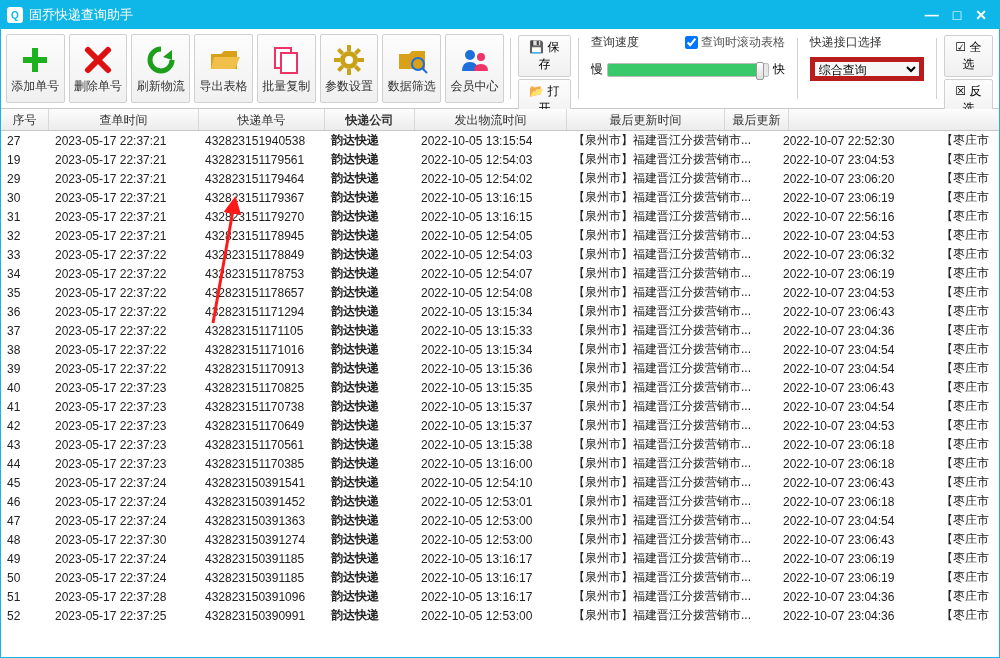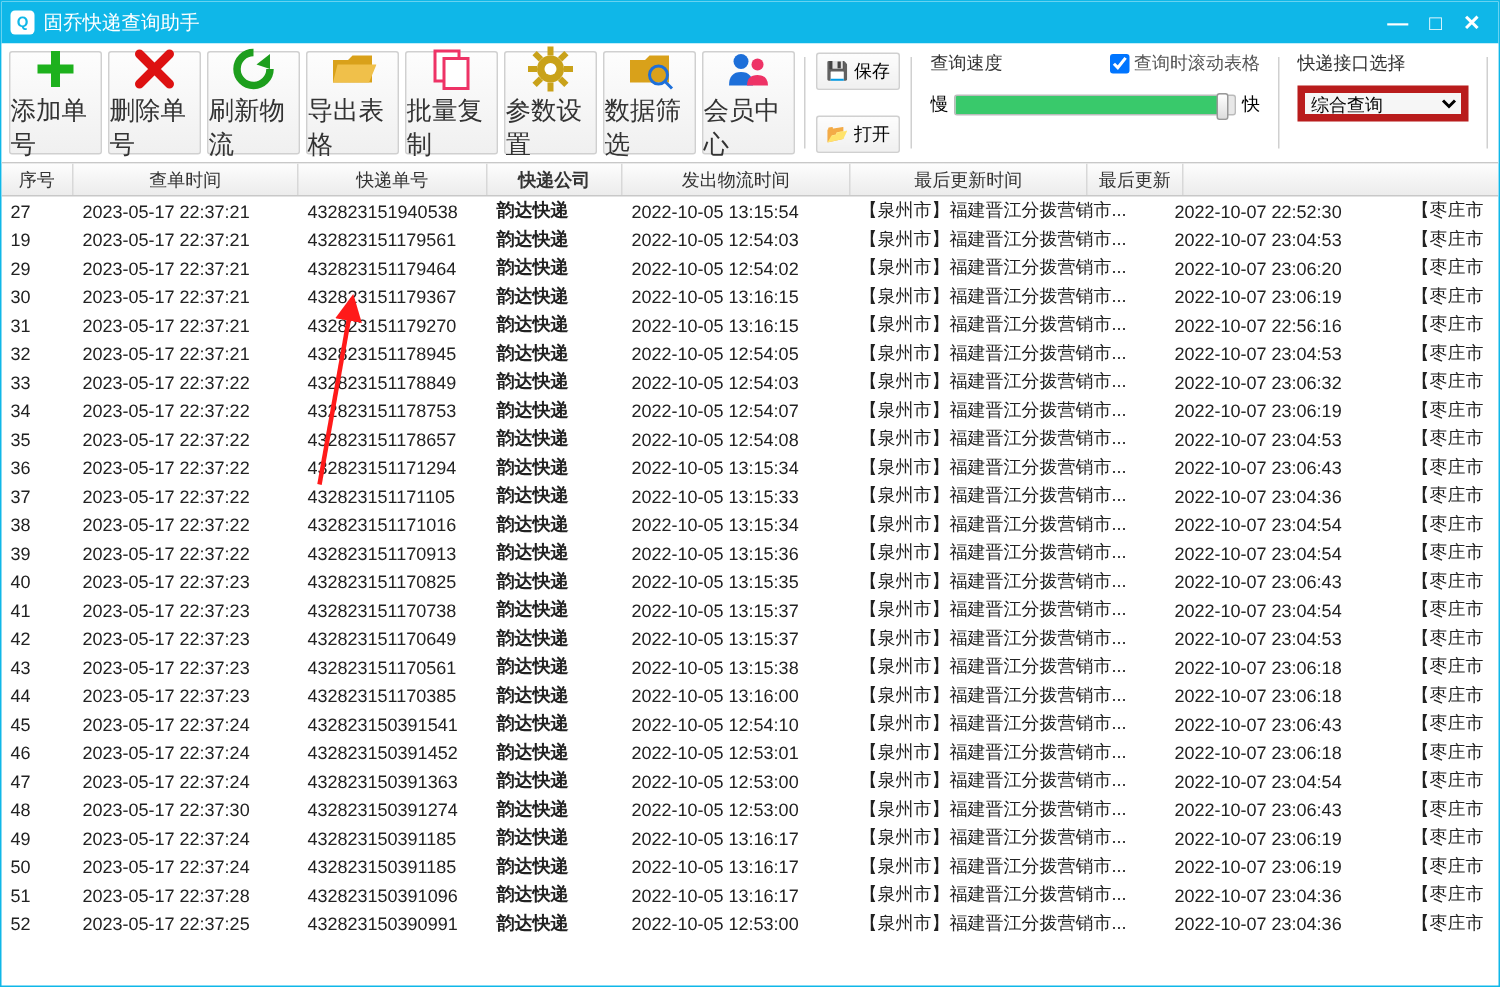--- a/index.html
+++ b/index.html
@@ -49,21 +49,21 @@
   flex-direction: column;
   align-items: center;
   justify-content: center;
   border: 1px solid #d0d0d0;
   border-radius: 2px;
   margin: 2px;
   cursor: pointer;
   background: linear-gradient(#fdfdfd, #f0f0f0);
 }
 .toolbar-btn .ticon { height: 36px; display: flex; align-items: center; justify-content: center; }
-.toolbar-btn .tlabel { font-size: 17px; color: #333; }
+.toolbar-btn .tlabel { font-size: 12px; color: #333; text-align: right; }
 .vsep { width: 1px; background: #d0d0d0; margin: 6px 4px; }
 .small-col { display: flex; flex-direction: column; justify-content: space-between; padding: 2px; }
 .small-btn {
   border: 1px solid #d0d0d0;
   border-radius: 2px;
   padding: 3px 6px;
   font-size: 12px;
   background: linear-gradient(#fdfdfd, #f0f0f0);
   cursor: pointer;
   margin: 1px;
@@ -251,20 +251,24 @@
         </div>
       <span>快</span>
     </div>
   </div>
   <div class="vsep"></div>
   <div class="iface-box">
     <div class="if-title">快递接口选择</div>
     <select><option>综合查询</option></select>
   </div>
   <div class="vsep"></div>
+  <div class="small-col">
+    <div class="small-btn"><span>☑</span> 全选</div>
+    <div class="small-btn"><span>☒</span> 反选</div>
+  </div>
 </div>
 
 <div class="table-wrap">
   <div class="grid-header" id="grid-header">
       <div class="hcell c0">序号</div>
       <div class="hcell c1">查单时间</div>
       <div class="hcell c2">快递单号</div>
       <div class="hcell c3">快递公司</div>
       <div class="hcell c4">发出物流时间</div>
       <div class="hcell c6">最后更新时间</div>

